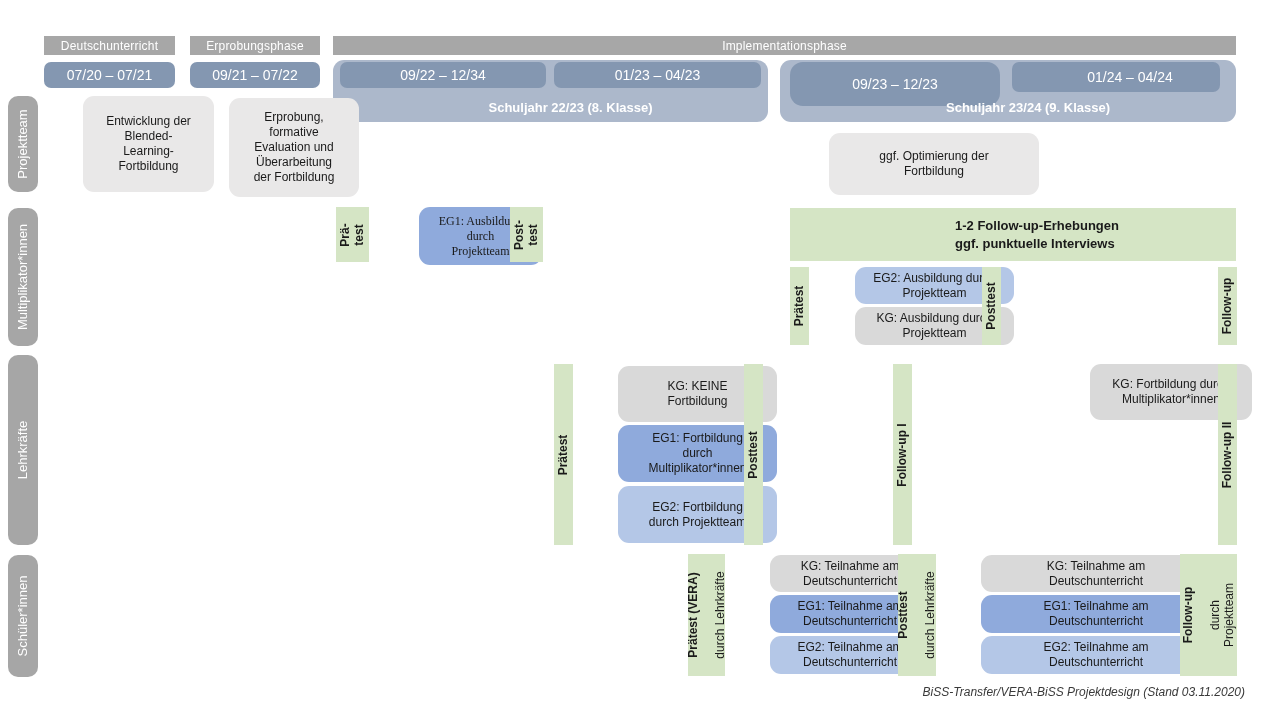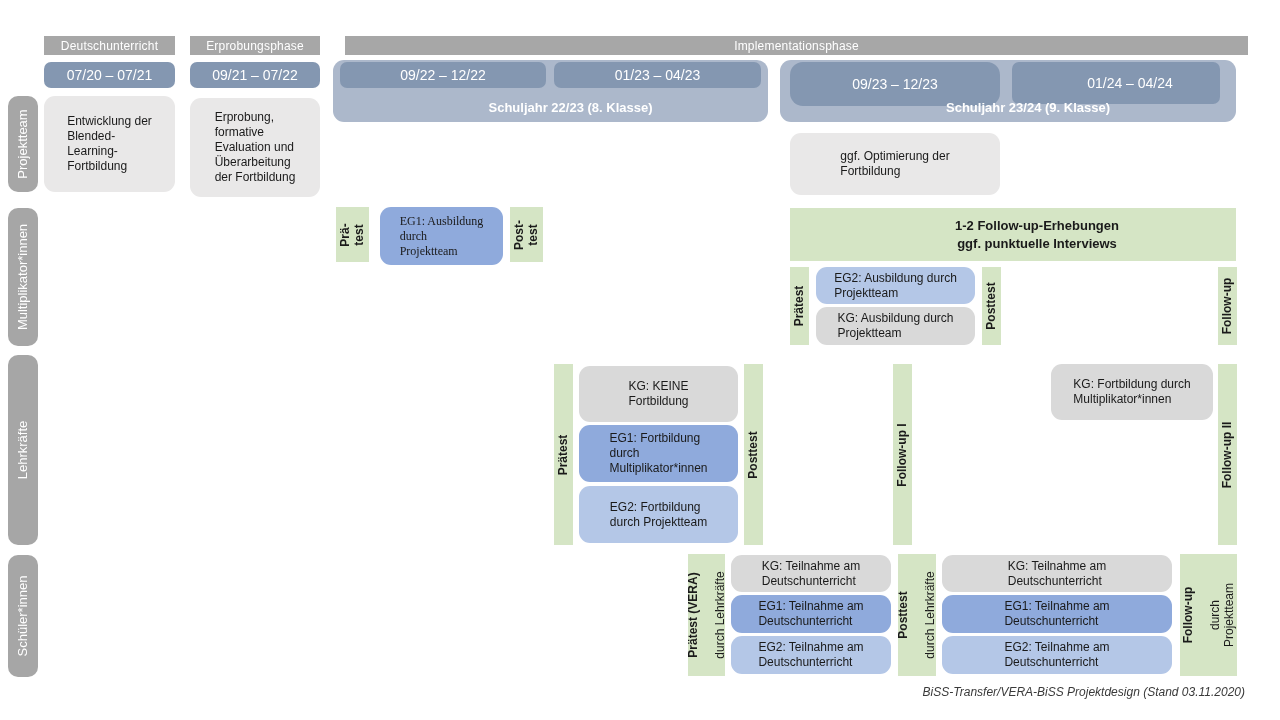--- a/index.html
+++ b/index.html
@@ -27,61 +27,61 @@
     display:flex;align-items:center;justify-content:center;}
 
   .band{background:var(--band-blue);border-radius:11px;}
   .band-label{position:absolute;left:0;right:0;bottom:7px;text-align:center;
     color:#fff;font-weight:bold;font-size:13px;padding-left:40px;}
 
   .rowlabel{background:var(--label-gray);border-radius:10px;}
   .rowlabel .vrot{color:#fff;font-size:13px;}
 
   .box{border-radius:11px;color:var(--ink);font-size:12px;line-height:1.25;
-    display:flex;align-items:center;justify-content:center;text-align:left;
-    white-space:pre-line;padding:2px 0;}
+    display:flex;align-items:center;justify-content:center;text-align:center;
+    white-space:pre-line;padding:2px 0;margin-left:39px;}
   .box.light{background:var(--lightbox);}
   .box.kg{background:var(--kg-gray);}
   .box.eg1{background:var(--eg1-blue);}
   .box.eg2{background:var(--eg2-blue);}
 
   .greenbar{background:var(--green);}
   .greenbox{background:var(--green);color:var(--ink);font-weight:bold;font-size:13px;
     line-height:1.35;display:flex;align-items:center;justify-content:center;
-    text-align:center;white-space:pre-line;padding-left:48px;}
+    text-align:left;white-space:pre-line;padding-left:48px;}
 
   .vrot{position:absolute;left:50%;top:50%;width:max-content;
     transform:translate(-50%,-50%) rotate(-90deg);
     text-align:center;white-space:pre-line;line-height:1.15;}
   .greenbar .vrot{color:var(--ink);font-size:12px;font-weight:bold;}
   .vrot .sub{font-weight:normal;}
 
   .caption{font-size:12px;font-style:italic;color:#3a3a3a;text-align:right;}
 </style>
 </head>
 <body>
 
 <div id="slide">
 
   <div class="abs phase-bar" style="left:44px;top:36px;width:131px;height:19px;">Deutschunterricht</div>
   <div class="abs phase-bar" style="left:190px;top:36px;width:130px;height:19px;">Erprobungsphase</div>
-  <div class="abs phase-bar" style="left:333px;top:36px;width:903px;height:19px;margin-left:12px;">Implementationsphase</div>
+  <div class="abs phase-bar" style="left:333px;top:36px;width:903px;height:19px;">Implementationsphase</div>
 
   <div class="abs pill" style="left:44px;top:62px;width:131px;height:26px;">07/20 – 07/21</div>
   <div class="abs pill" style="left:190px;top:62px;width:130px;height:26px;">09/21 – 07/22</div>
 
   <div class="abs band" style="left:333px;top:60px;width:435px;height:62px;">
-    <div class="abs pill" style="left:7px;top:2px;width:206px;height:26px;">09/22 – 12/22</div>
+    <div class="abs pill" style="left:7px;top:2px;width:206px;height:26px;">09/22 – 12/34</div>
     <div class="abs pill" style="left:221px;top:2px;width:207px;height:26px;">01/23 – 04/23</div>
     <div class="band-label">Schuljahr 22/23 (8. Klasse)</div>
   </div>
 
   <div class="abs band" style="left:780px;top:60px;width:456px;height:62px;">
     <div class="abs pill" style="left:10px;top:2px;width:210px;height:44px;border-radius:13px;">09/23 – 12/23</div>
-    <div class="abs pill" style="left:232px;top:2px;width:208px;height:42px;padding-left:28px;">01/24 – 04/24</div>
+    <div class="abs pill" style="left:232px;top:2px;width:208px;height:30px;padding-left:28px;">01/24 – 04/24</div>
     <div class="band-label">Schuljahr 23/24 (9. Klasse)</div>
   </div>
 
   <div class="abs rowlabel" style="left:8px;top:96px;width:30px;height:96px;">
     <span class="vrot">Projektteam</span>
   </div>
   <div class="abs rowlabel" style="left:8px;top:208px;width:30px;height:138px;">
     <span class="vrot">Multiplikator*innen</span>
   </div>
   <div class="abs rowlabel" style="left:8px;top:355px;width:30px;height:190px;">

